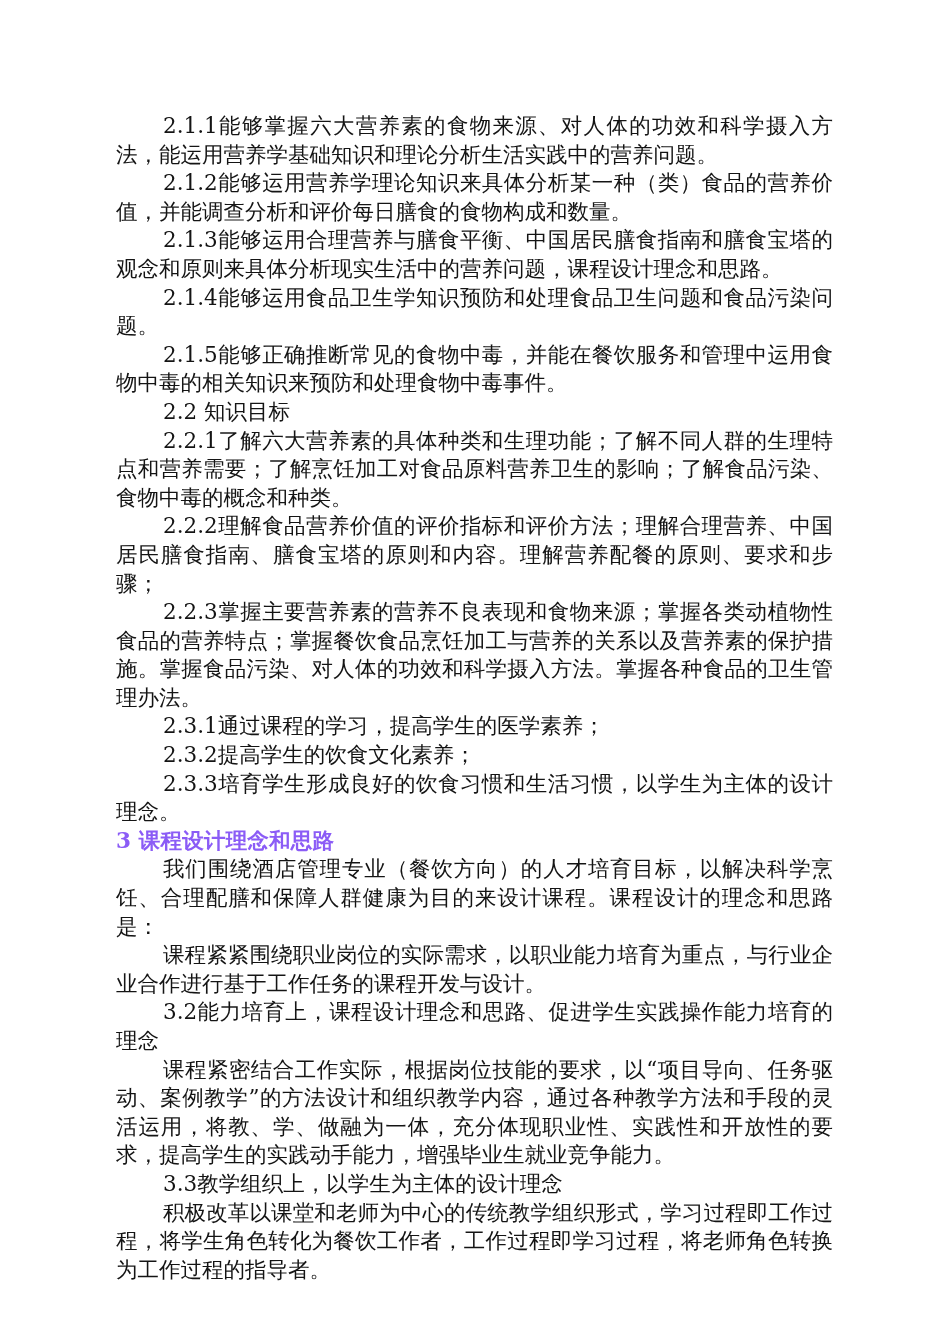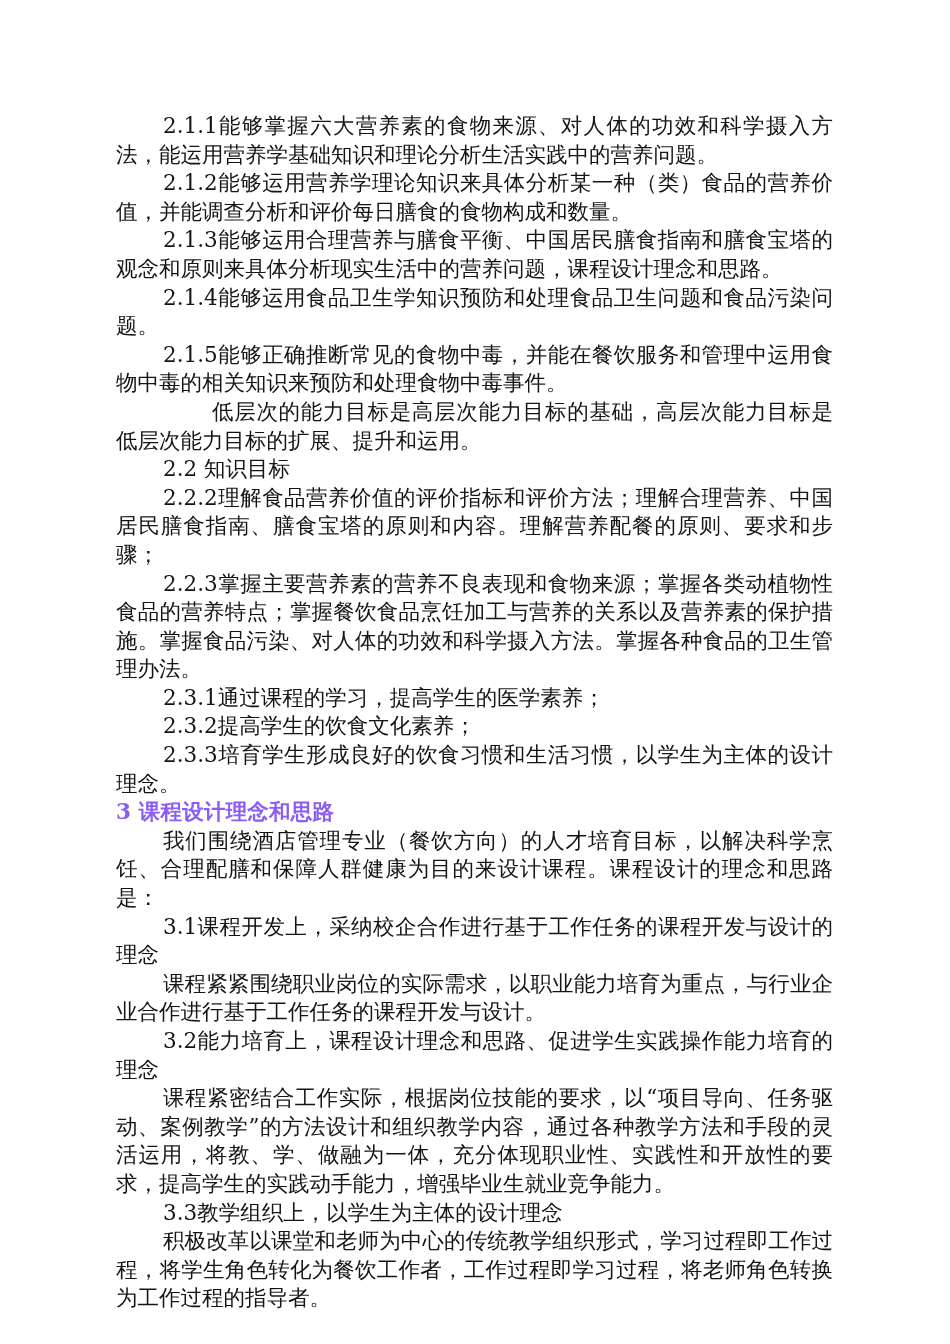--- a/index.html
+++ b/index.html
@@ -70,29 +70,28 @@
 </head>
 <body>
 
 <div class="page">
   <div class="text-column" id="text-column">
       <p class="para" id="p-2-1-1">2.1.1能够掌握六大营养素的食物来源、对人体的功效和科学摄入方法，能运用营养学基础知识和理论分析生活实践中的营养问题。</p>
       <p class="para" id="p-2-1-2">2.1.2能够运用营养学理论知识来具体分析某一种（类）食品的营养价值，并能调查分析和评价每日膳食的食物构成和数量。</p>
       <p class="para" id="p-2-1-3">2.1.3能够运用合理营养与膳食平衡、中国居民膳食指南和膳食宝塔的观念和原则来具体分析现实生活中的营养问题，课程设计理念和思路。</p>
       <p class="para" id="p-2-1-4">2.1.4能够运用食品卫生学知识预防和处理食品卫生问题和食品污染问题。</p>
       <p class="para" id="p-2-1-5">2.1.5能够正确推断常见的食物中毒，并能在餐饮服务和管理中运用食物中毒的相关知识来预防和处理食物中毒事件。</p>
-      <p class="para indent-deep" id="p-low-level">低层次的能力目标是高层次能力目标的基础，高层次能力目标是低层次能力目标的扩展、提升和运用。</p>
       <p class="para" id="p-2-2">2.2 知识目标</p>
+      <p class="para" id="p-2-2-1">2.2.1了解六大营养素的具体种类和生理功能；了解不同人群的生理特点和营养需要；了解烹饪加工对食品原料营养卫生的影响；了解食品污染、食物中毒的概念和种类。</p>
       <p class="para" id="p-2-2-2">2.2.2理解食品营养价值的评价指标和评价方法；理解合理营养、中国居民膳食指南、膳食宝塔的原则和内容。理解营养配餐的原则、要求和步骤；</p>
       <p class="para" id="p-2-2-3">2.2.3掌握主要营养素的营养不良表现和食物来源；掌握各类动植物性食品的营养特点；掌握餐饮食品烹饪加工与营养的关系以及营养素的保护措施。掌握食品污染、对人体的功效和科学摄入方法。掌握各种食品的卫生管理办法。</p>
       <p class="para" id="p-2-3-1">2.3.1通过课程的学习，提高学生的医学素养；</p>
       <p class="para" id="p-2-3-2">2.3.2提高学生的饮食文化素养；</p>
       <p class="para" id="p-2-3-3">2.3.3培育学生形成良好的饮食习惯和生活习惯，以学生为主体的设计理念。</p>
       <p class="heading" id="h-3">3 课程设计理念和思路</p>
       <p class="para" id="p-3-intro">我们围绕酒店管理专业（餐饮方向）的人才培育目标，以解决科学烹饪、合理配膳和保障人群健康为目的来设计课程。课程设计的理念和思路是：</p>
-      <p class="para" id="p-3-1">3.1课程开发上，采纳校企合作进行基于工作任务的课程开发与设计的理念</p>
       <p class="para" id="p-3-1-body">课程紧紧围绕职业岗位的实际需求，以职业能力培育为重点，与行业企业合作进行基于工作任务的课程开发与设计。</p>
       <p class="para" id="p-3-2">3.2能力培育上，课程设计理念和思路、促进学生实践操作能力培育的理念</p>
       <p class="para" id="p-3-2-body">课程紧密结合工作实际，根据岗位技能的要求，以“项目导向、任务驱动、案例教学”的方法设计和组织教学内容，通过各种教学方法和手段的灵活运用，将教、学、做融为一体，充分体现职业性、实践性和开放性的要求，提高学生的实践动手能力，增强毕业生就业竞争能力。</p>
       <p class="para" id="p-3-3">3.3教学组织上，以学生为主体的设计理念</p>
       <p class="para" id="p-3-3-body">积极改革以课堂和老师为中心的传统教学组织形式，学习过程即工作过程，将学生角色转化为餐饮工作者，工作过程即学习过程，将老师角色转换为工作过程的指导者。</p>
     </div>
 </div>
 
 </body></html>

